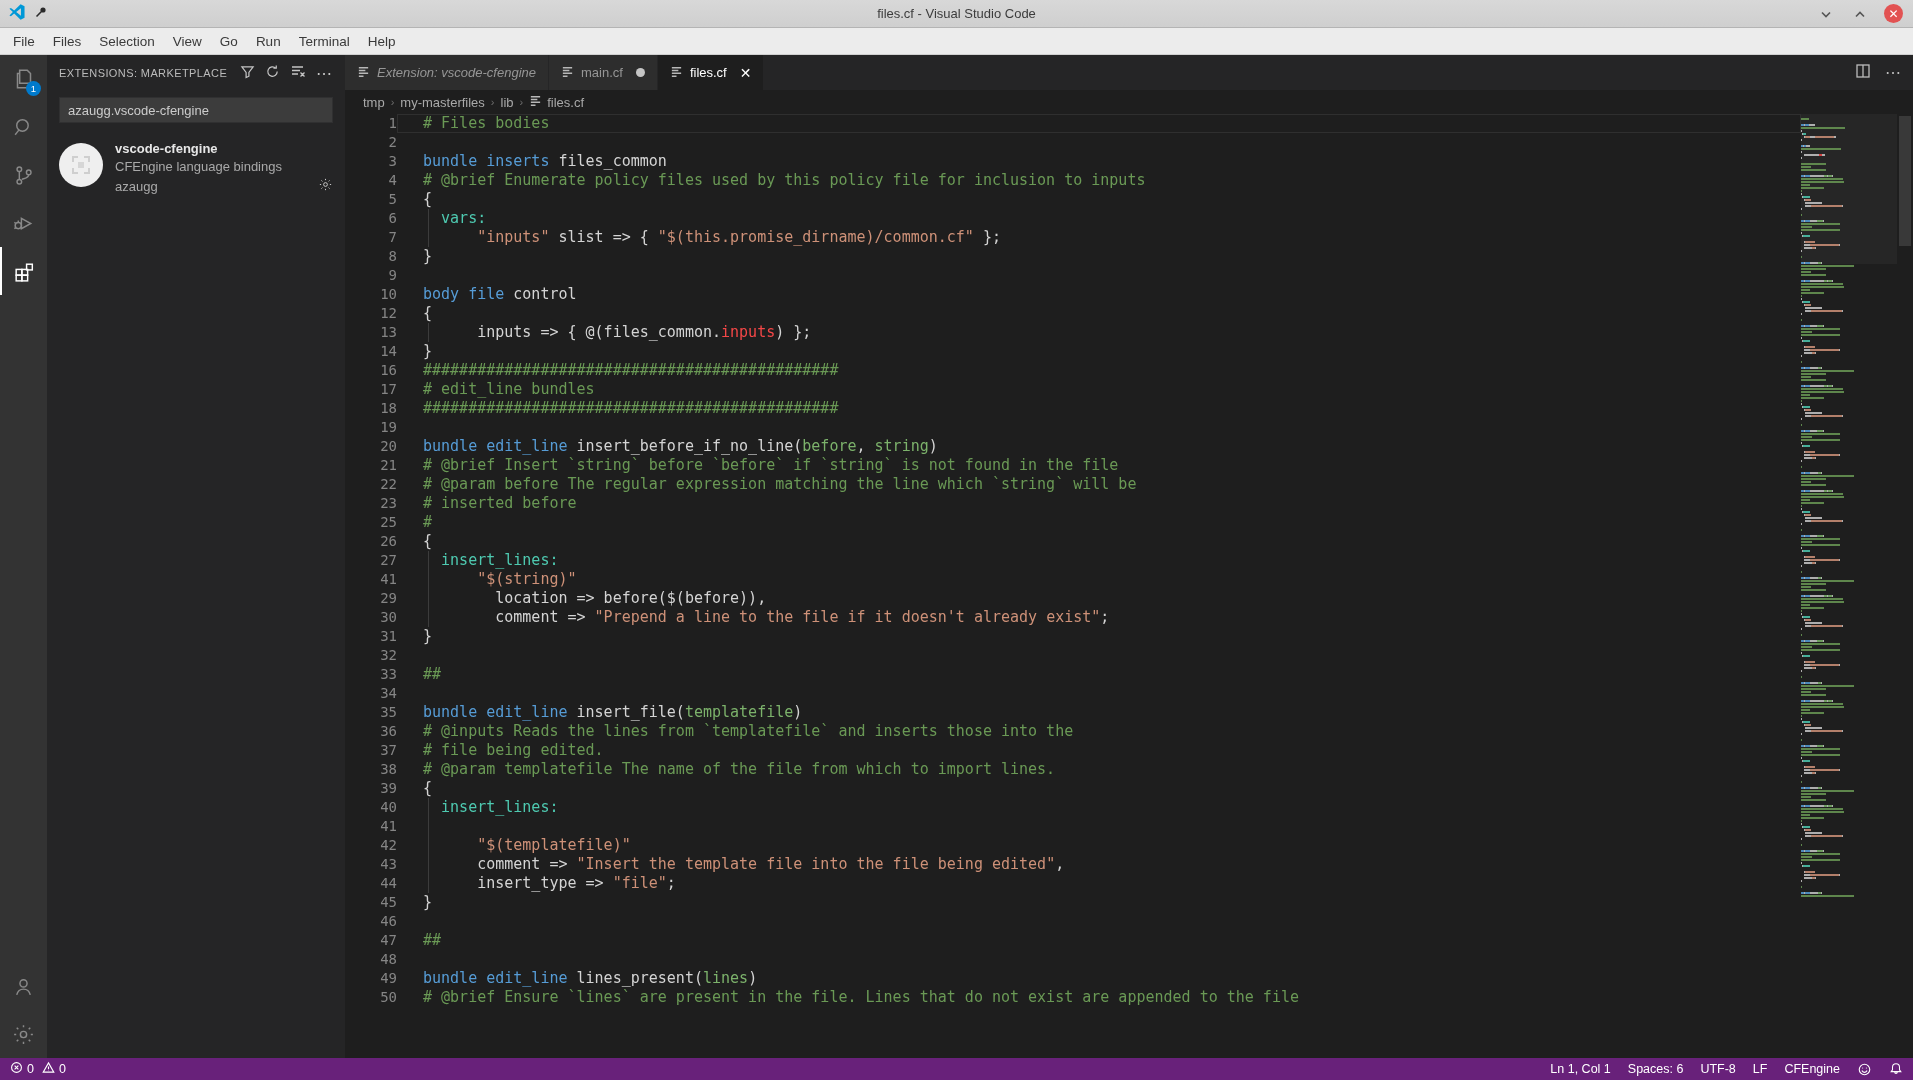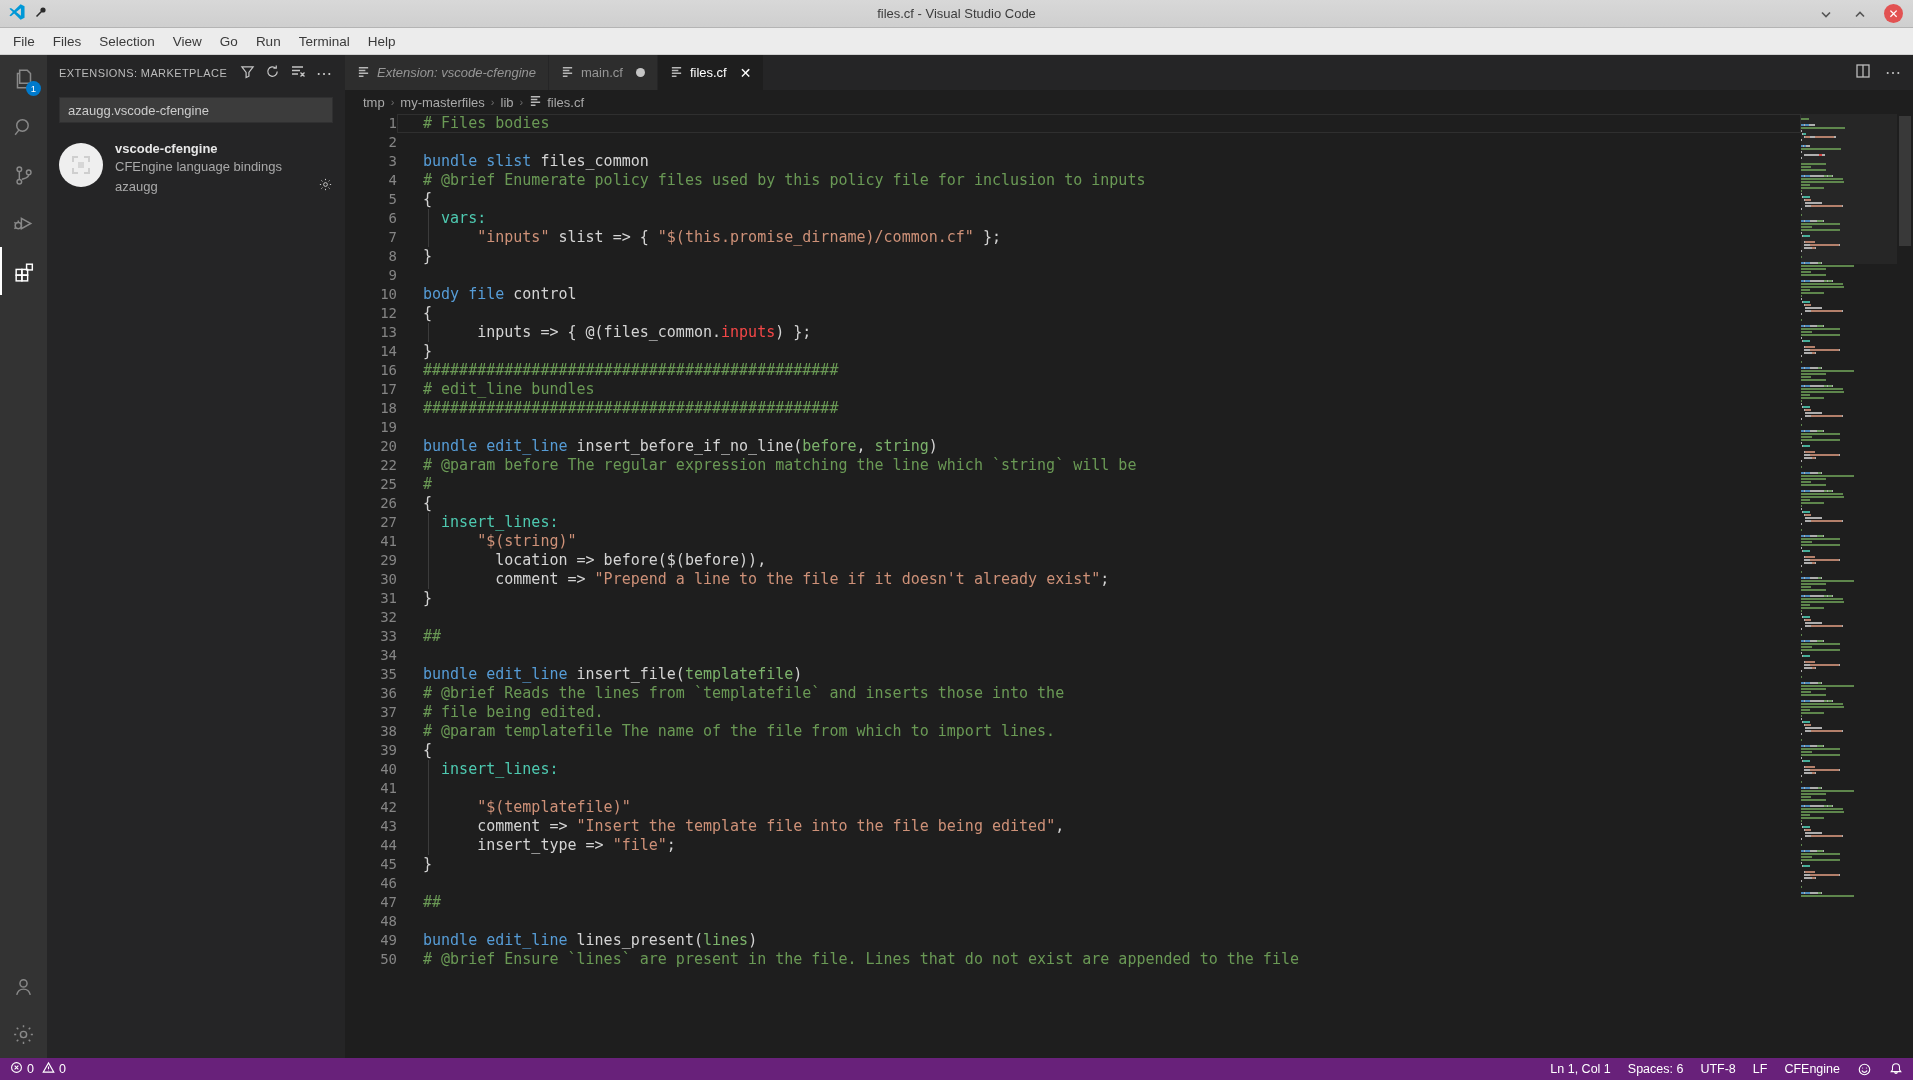--- a/index.html
+++ b/index.html
@@ -295,49 +295,51 @@
             <span><svg width="13" height="13" viewBox="0 0 14 14" fill="none" stroke="#b8b8b8" stroke-width="1.6">
                 <path d="M2 3h10M2 6h7M2 9h10M2 12h5"></path>
               </svg></span>
             <span>files.cf</span>
           </span>
         </div>
       <div class="code-wrap">
         <div class="code-scroll" id="code">
             <div class="row cur"><span class="ln">1</span><span class="lc"><span class="tk-cm"># Files bodies</span></span></div>
             <div class="row"><span class="ln">2</span><span class="lc"></span></div>
-            <div class="row"><span class="ln">3</span><span class="lc"><span class="tk-kw">bundle</span><span class="tk-pl"> </span><span class="tk-kw">slist</span><span class="tk-pl"> files_common</span></span></div>
+            <div class="row"><span class="ln">3</span><span class="lc"><span class="tk-kw">bundle</span><span class="tk-pl"> </span><span class="tk-kw">inserts</span><span class="tk-pl"> files_common</span></span></div>
             <div class="row"><span class="ln">4</span><span class="lc"><span class="tk-cm"># @brief Enumerate policy files used by this policy file for inclusion to inputs</span></span></div>
             <div class="row"><span class="ln">5</span><span class="lc"><span class="tk-pl">{</span></span></div>
             <div class="row guide"><span class="ln">6</span><span class="lc"><span class="tk-pl">  </span><span class="tk-pt">vars:</span></span></div>
             <div class="row guide"><span class="ln">7</span><span class="lc"><span class="tk-pl">      </span><span class="tk-str">"inputs"</span><span class="tk-pl"> slist =&gt; { </span><span class="tk-str">"$(this.promise_dirname)/common.cf"</span><span class="tk-pl"> };</span></span></div>
             <div class="row"><span class="ln">8</span><span class="lc"><span class="tk-pl">}</span></span></div>
             <div class="row"><span class="ln">9</span><span class="lc"></span></div>
             <div class="row"><span class="ln">10</span><span class="lc"><span class="tk-kw">body</span><span class="tk-pl"> </span><span class="tk-kw">file</span><span class="tk-pl"> control</span></span></div>
             <div class="row"><span class="ln">12</span><span class="lc"><span class="tk-pl">{</span></span></div>
             <div class="row guide"><span class="ln">13</span><span class="lc"><span class="tk-pl">      inputs =&gt; { @(files_common.</span><span class="tk-err">inputs</span><span class="tk-pl">) };</span></span></div>
             <div class="row"><span class="ln">14</span><span class="lc"><span class="tk-pl">}</span></span></div>
             <div class="row"><span class="ln">16</span><span class="lc"><span class="tk-cm">##############################################</span></span></div>
             <div class="row"><span class="ln">17</span><span class="lc"><span class="tk-cm"># edit_line bundles</span></span></div>
             <div class="row"><span class="ln">18</span><span class="lc"><span class="tk-cm">##############################################</span></span></div>
             <div class="row"><span class="ln">19</span><span class="lc"></span></div>
             <div class="row"><span class="ln">20</span><span class="lc"><span class="tk-kw">bundle</span><span class="tk-pl"> </span><span class="tk-kw">edit_line</span><span class="tk-pl"> insert_before_if_no_line(</span><span class="tk-pr">before</span><span class="tk-pl">, </span><span class="tk-pr">string</span><span class="tk-pl">)</span></span></div>
+            <div class="row"><span class="ln">21</span><span class="lc"><span class="tk-cm"># @brief Insert `string` before `before` if `string` is not found in the file</span></span></div>
             <div class="row"><span class="ln">22</span><span class="lc"><span class="tk-cm"># @param before The regular expression matching the line which `string` will be</span></span></div>
+            <div class="row"><span class="ln">23</span><span class="lc"><span class="tk-cm"># inserted before</span></span></div>
             <div class="row"><span class="ln">25</span><span class="lc"><span class="tk-cm">#</span></span></div>
             <div class="row"><span class="ln">26</span><span class="lc"><span class="tk-pl">{</span></span></div>
             <div class="row guide"><span class="ln">27</span><span class="lc"><span class="tk-pl">  </span><span class="tk-pt">insert_lines:</span></span></div>
             <div class="row guide"><span class="ln">41</span><span class="lc"><span class="tk-pl">      </span><span class="tk-str">"$(string)"</span></span></div>
             <div class="row guide"><span class="ln">29</span><span class="lc"><span class="tk-pl">        location =&gt; before($(before)),</span></span></div>
             <div class="row guide"><span class="ln">30</span><span class="lc"><span class="tk-pl">        comment =&gt; </span><span class="tk-str">"Prepend a line to the file if it doesn't already exist"</span><span class="tk-pl">;</span></span></div>
             <div class="row"><span class="ln">31</span><span class="lc"><span class="tk-pl">}</span></span></div>
             <div class="row"><span class="ln">32</span><span class="lc"></span></div>
             <div class="row"><span class="ln">33</span><span class="lc"><span class="tk-cm">##</span></span></div>
             <div class="row"><span class="ln">34</span><span class="lc"></span></div>
             <div class="row"><span class="ln">35</span><span class="lc"><span class="tk-kw">bundle</span><span class="tk-pl"> </span><span class="tk-kw">edit_line</span><span class="tk-pl"> insert_file(</span><span class="tk-pr">templatefile</span><span class="tk-pl">)</span></span></div>
-            <div class="row"><span class="ln">36</span><span class="lc"><span class="tk-cm"># @brief Reads the lines from `templatefile` and inserts those into the</span></span></div>
+            <div class="row"><span class="ln">36</span><span class="lc"><span class="tk-cm"># @inputs Reads the lines from `templatefile` and inserts those into the</span></span></div>
             <div class="row"><span class="ln">37</span><span class="lc"><span class="tk-cm"># file being edited.</span></span></div>
             <div class="row"><span class="ln">38</span><span class="lc"><span class="tk-cm"># @param templatefile The name of the file from which to import lines.</span></span></div>
             <div class="row"><span class="ln">39</span><span class="lc"><span class="tk-pl">{</span></span></div>
             <div class="row guide"><span class="ln">40</span><span class="lc"><span class="tk-pl">  </span><span class="tk-pt">insert_lines:</span></span></div>
             <div class="row guide"><span class="ln">41</span><span class="lc"></span></div>
             <div class="row guide"><span class="ln">42</span><span class="lc"><span class="tk-pl">      </span><span class="tk-str">"$(templatefile)"</span></span></div>
             <div class="row guide"><span class="ln">43</span><span class="lc"><span class="tk-pl">      comment =&gt; </span><span class="tk-str">"Insert the template file into the file being edited"</span><span class="tk-pl">,</span></span></div>
             <div class="row guide"><span class="ln">44</span><span class="lc"><span class="tk-pl">      insert_type =&gt; </span><span class="tk-str">"file"</span><span class="tk-pl">;</span></span></div>
             <div class="row"><span class="ln">45</span><span class="lc"><span class="tk-pl">}</span></span></div>
             <div class="row"><span class="ln">46</span><span class="lc"></span></div>

